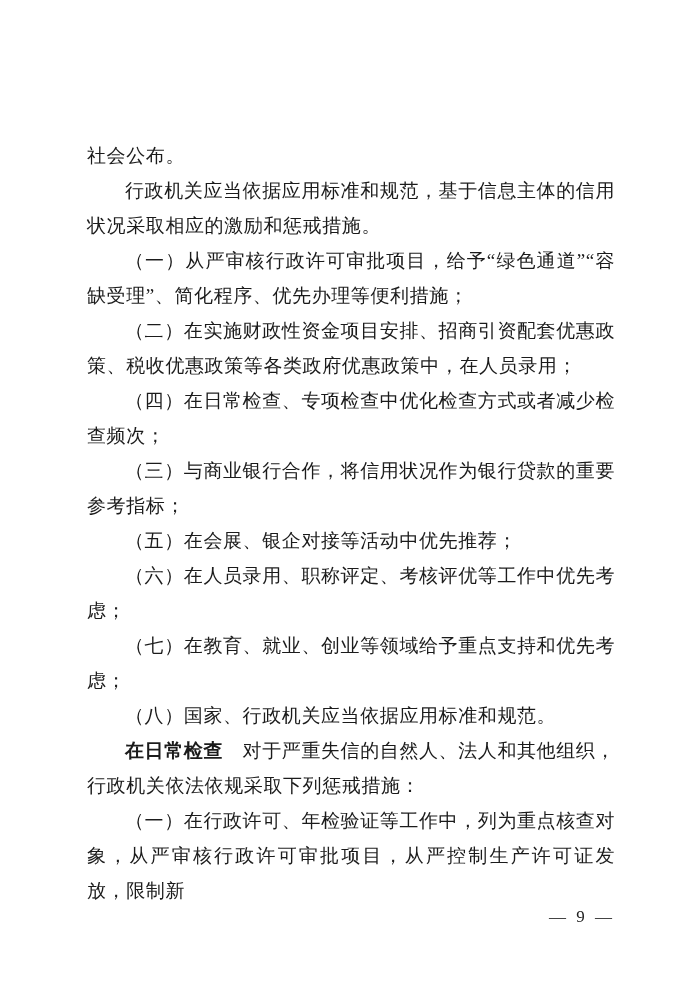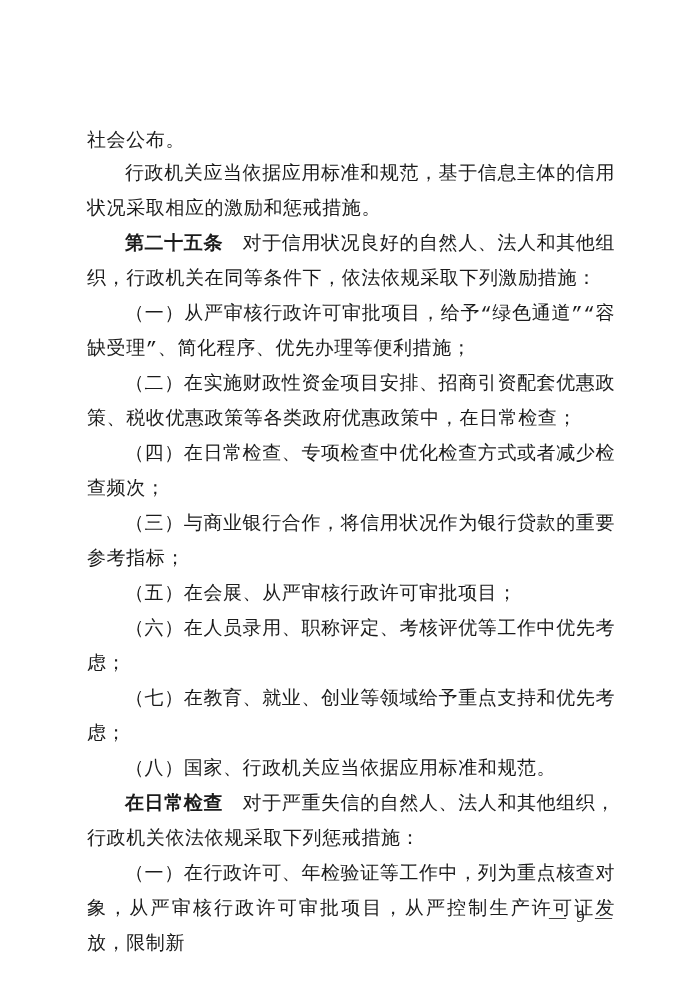--- a/index.html
+++ b/index.html
@@ -12,34 +12,33 @@
     width: 700px;
     height: 989px;
     background: #ffffff;
     font-family: "Liberation Serif", "DejaVu Serif", serif;
     color: #1b1b1b;
     overflow: hidden;
   }
   .body-text {
     position: absolute;
     left: 87px;
-    top: 122px;
+    top: 138px;
     width: 528px;
     font-size: 19px;
     line-height: 35px;
     letter-spacing: 0.6px;
     text-align: justify;
   }
   .body-text p {
     margin: 0;
     padding: 0;
   }
   .body-text p.indent {
     text-indent: 2em;
-    font-family: Liberation Mono, monospace;
   }
   .bold {
     font-weight: bold;
   }
   .page-footer {
     position: absolute;
     top: 903px;
     left: 0;
     width: 615px;
     text-align: right;
@@ -49,26 +48,25 @@
     color: #222222;
   }
 </style>
 </head>
 <body>
 
 <div class="page">
   <div class="body-text">
       <p class=""><span>社会公布。</span></p>
       <p class="indent"><span>行政机关应当依据应用标准和规范，基于信息主体的信用状况采取相应的激励和惩戒措施。</span></p>
-      <p class="indent"><span class="bold">第二十五条</span><span>　对于信用状况良好的自然人、法人和其他组织，行政机关在同等条件下，依法依规采取下列激励措施：</span></p>
       <p class="indent"><span>（一）从严审核行政许可审批项目，给予“绿色通道”“容缺受理”、简化程序、优先办理等便利措施；</span></p>
-      <p class="indent"><span>（二）在实施财政性资金项目安排、招商引资配套优惠政策、税收优惠政策等各类政府优惠政策中，在日常检查；</span></p>
+      <p class="indent"><span>（二）在实施财政性资金项目安排、招商引资配套优惠政策、税收优惠政策等各类政府优惠政策中，在人员录用；</span></p>
       <p class="indent"><span>（四）在日常检查、专项检查中优化检查方式或者减少检查频次；</span></p>
       <p class="indent"><span>（三）与商业银行合作，将信用状况作为银行贷款的重要参考指标；</span></p>
-      <p class="indent"><span>（五）在会展、从严审核行政许可审批项目；</span></p>
+      <p class="indent"><span>（五）在会展、银企对接等活动中优先推荐；</span></p>
       <p class="indent"><span>（六）在人员录用、职称评定、考核评优等工作中优先考虑；</span></p>
       <p class="indent"><span>（七）在教育、就业、创业等领域给予重点支持和优先考虑；</span></p>
       <p class="indent"><span>（八）国家、行政机关应当依据应用标准和规范。</span></p>
       <p class="indent"><span class="bold">在日常检查</span><span>　对于严重失信的自然人、法人和其他组织，行政机关依法依规采取下列惩戒措施：</span></p>
       <p class="indent"><span>（一）在行政许可、年检验证等工作中，列为重点核查对象，从严审核行政许可审批项目，从严控制生产许可证发放，限制新</span></p>
     </div>
   <div class="page-footer">— 9 —</div>
 </div>
 
 </body></html>

